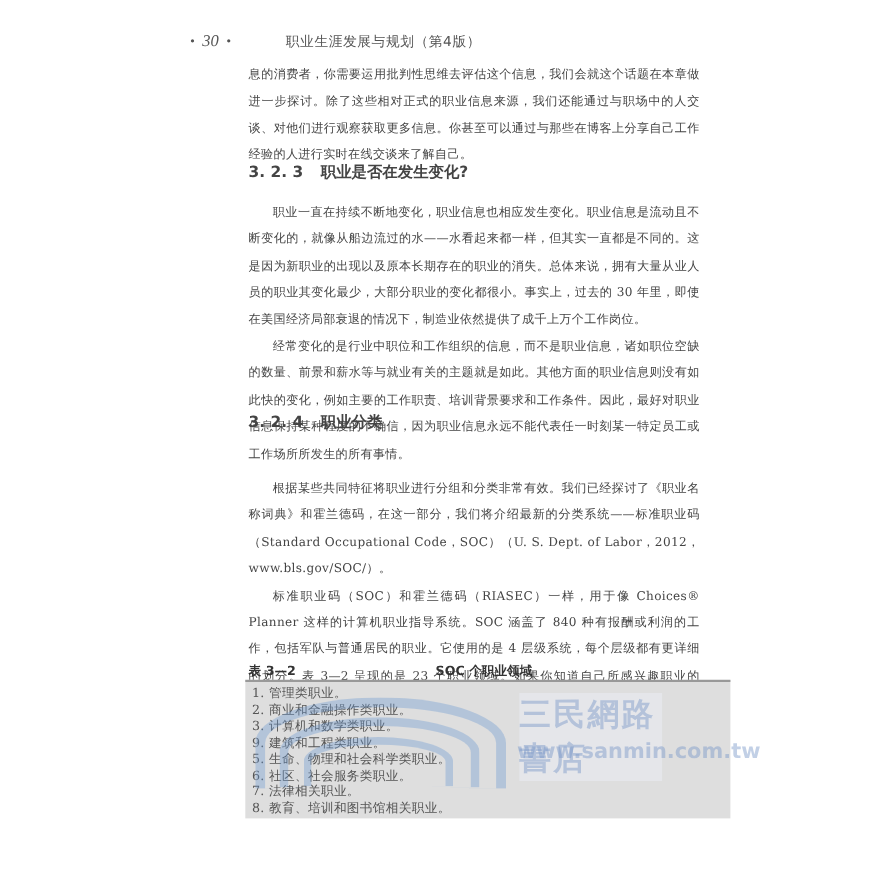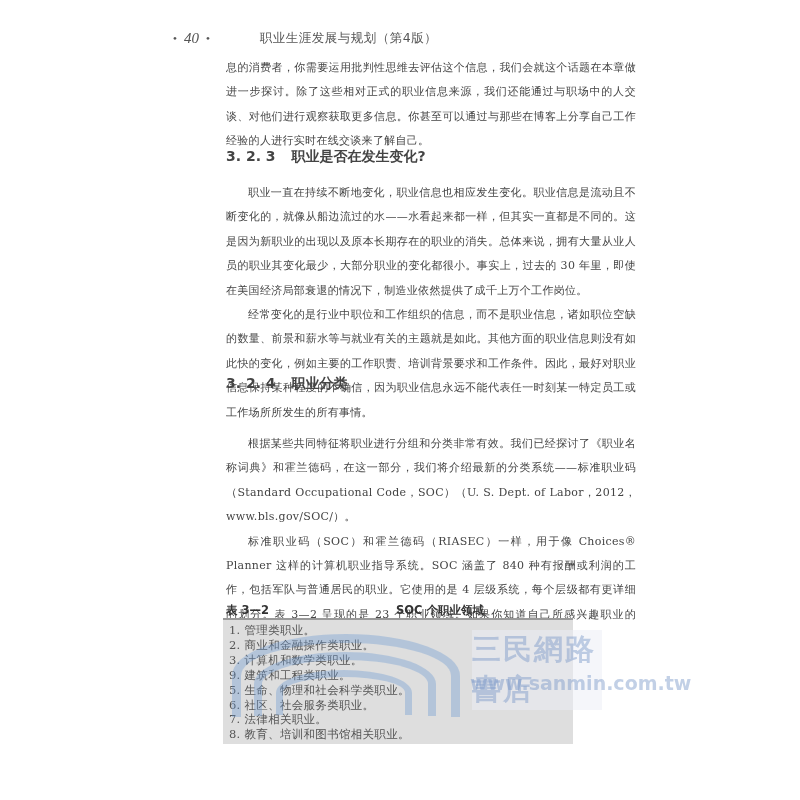--- a/index.html
+++ b/index.html
@@ -25,21 +25,21 @@
       font-size: 14px; color: #444; position: absolute; left: 226px;
     }
     h2.section .num { margin-right: 16px; text-align: center; }
     .table-caption {
       position: absolute; left: 226px; top: 603px; width: 410px; font-size: 11.5px; color: #333;
       font-family: "DejaVu Sans", sans-serif;
     }
     .table-caption .t-label { position: absolute; left: 0; top: 0; font-weight: bold; }
     .table-caption .t-title { position: absolute; left: 170px; top: 0; font-weight: bold; }
     .soc-table {
-      position: absolute; left: 223px; top: 618px; width: 350px; height: 124px;
+      position: absolute; left: 223px; top: 618px; width: 441px; height: 124px;
       background: #dedede; border-top: 2px solid #999;
     }
     .soc-table ul { list-style: none; margin: 0; padding: 3px 0 0 6px; }
     .soc-table li { font-size: 11.5px; line-height: 14.9px; color: #555; letter-spacing: 0.3px; }
     .watermark {
       position: absolute; left: 232px; top: 628px; width: 370px; height: 80px; pointer-events: none;
     }
     .wm-arc { position: absolute; border-radius: 50% 50% 0 0; border-style: solid; border-bottom: none; border-color: rgba(100,150,210,0.35); }
     .wm-text1 {
       position: absolute; left: 240px; top: 2px; font-family: "DejaVu Sans", sans-serif; font-size: 29px;
@@ -49,21 +49,21 @@
     .wm-text2 {
       position: absolute; left: 238px; top: 44px; font-family: "DejaVu Sans", sans-serif; font-size: 19px;
       color: rgba(120,150,200,0.45); font-weight: bold;
     }
   </style>
 </head>
 <body>
 
 <div class="running-head">
   <span class="dot">•</span>
-  <span class="pnum">40</span>
+  <span class="pnum">30</span>
   <span class="dot">•</span>
   <span class="book-title">职业生涯发展与规划（第4版）</span>
 </div>
 
 <div class="content" style="top:56px;">
   <p class="para">息的消费者，你需要运用批判性思维去评估这个信息，我们会就这个话题在本章做进一步探讨。除了这些相对正式的职业信息来源，我们还能通过与职场中的人交谈、对他们进行观察获取更多信息。你甚至可以通过与那些在博客上分享自己工作经验的人进行实时在线交谈来了解自己。</p>
 </div>
 
 <h2 class="section" style="top:148px;">
   <span class="num">3. 2. 3</span><span>职业是否在发生变化?</span>

